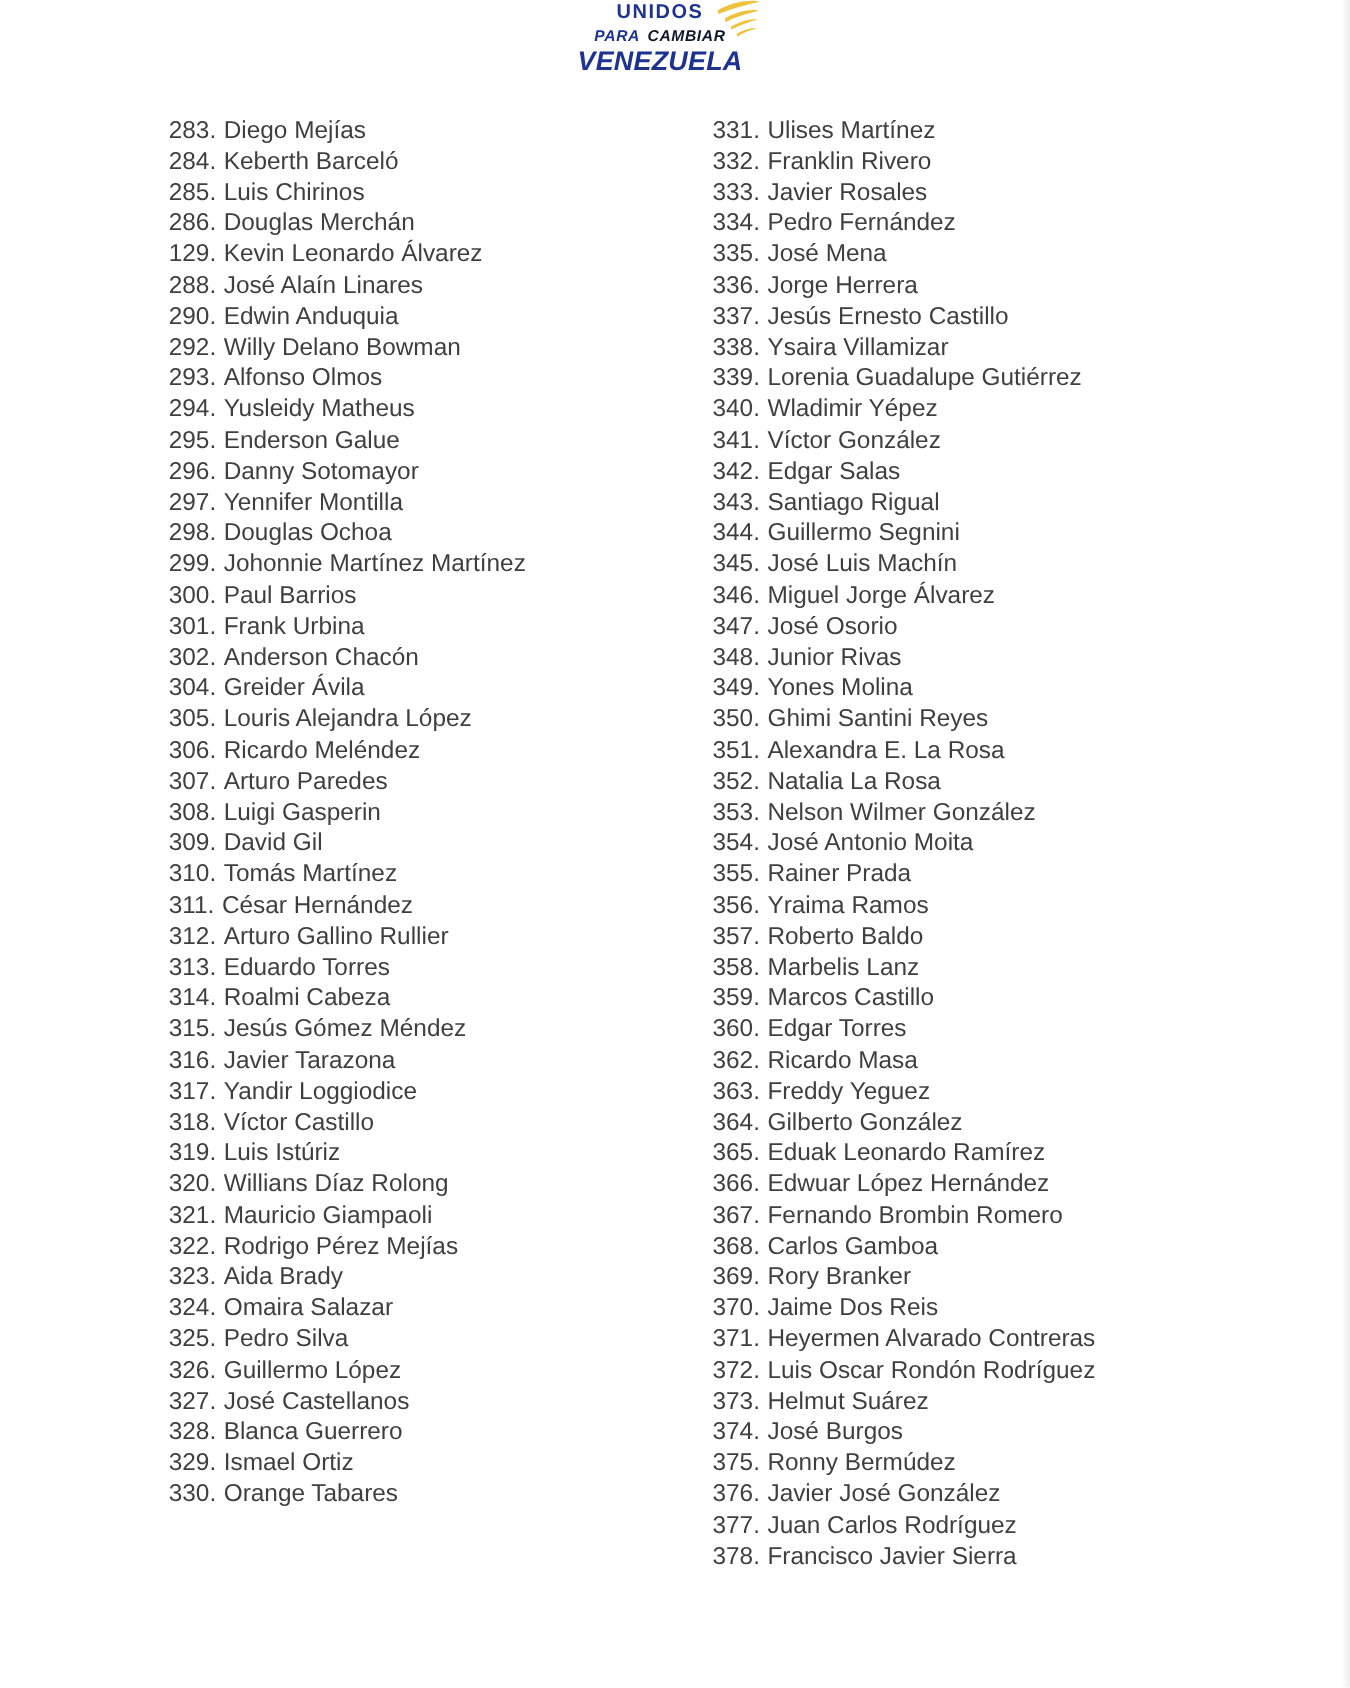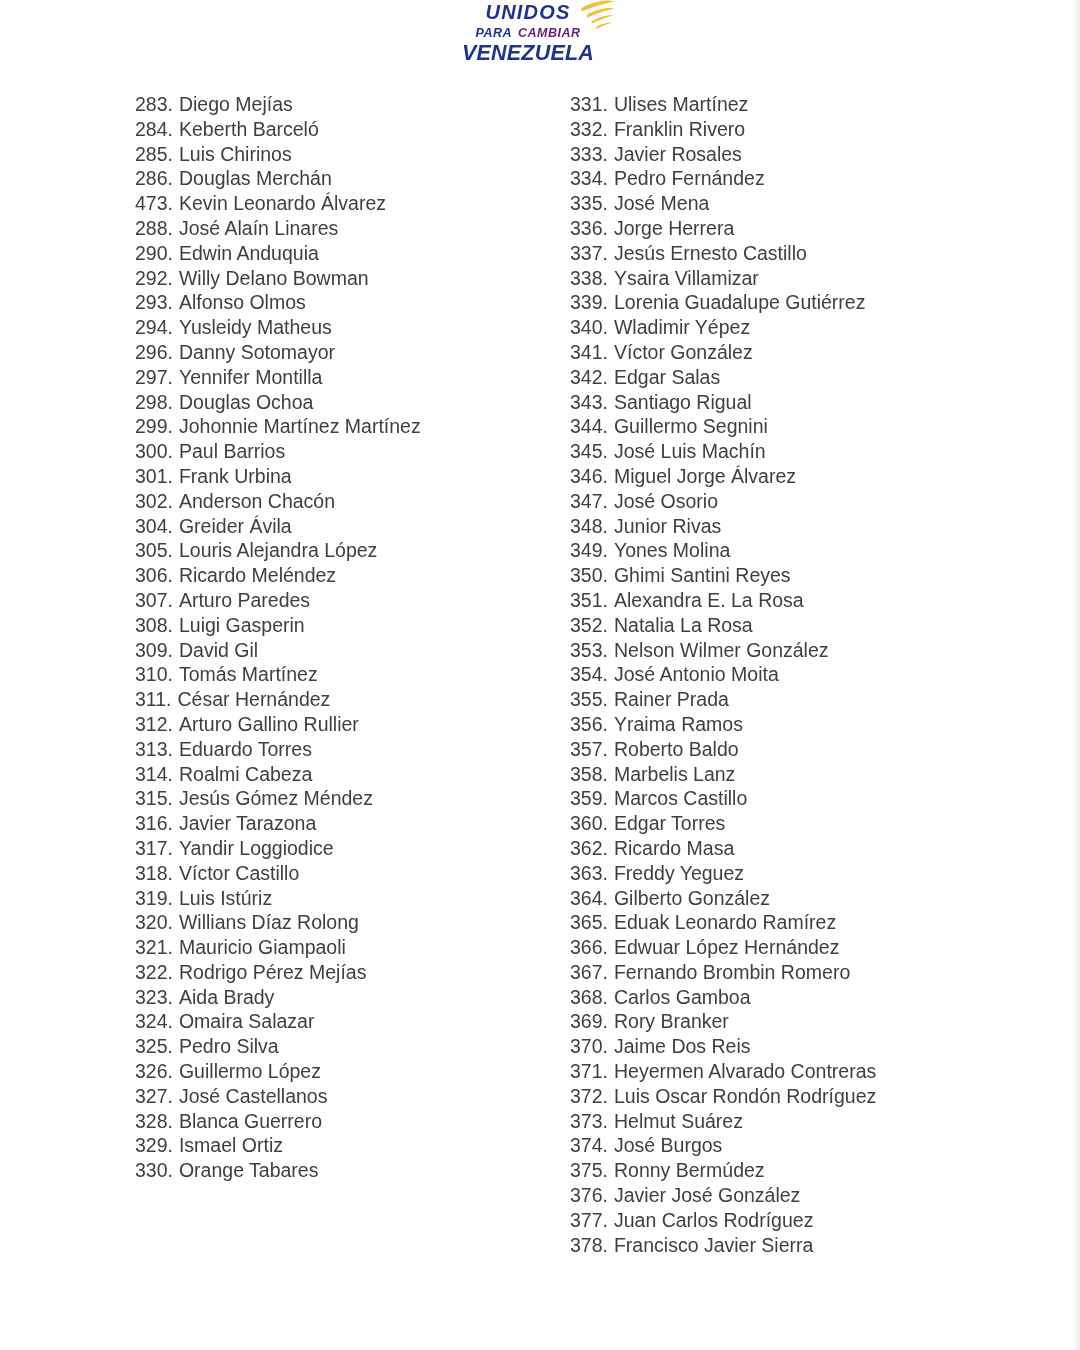--- a/index.html
+++ b/index.html
@@ -29,23 +29,22 @@
     text-align: center;
     transform: translateX(-12px);
   }
   .logo-line1 {
     position: relative;
     display: inline-block;
     line-height: 1;
     margin-top: 2px;
   }
   .logo-title {
-    font-size: 20px;
+    font-size: 16px;
     font-weight: bold;
-    font-style: italic;
     letter-spacing: 1.2px;
   }
   .swoosh {
     position: absolute;
     top: -2px;
     right: -48px;
     width: 40px;
     height: 32px;
   }
   .logo-line2 {
@@ -93,37 +92,38 @@
     <svg class="swoosh" viewBox="0 0 40 34" aria-hidden="true">
       <g class="swoosh-fill" fill="#eec23a">
         <path d="M2,9 C13,2 29,-1 38,1.5 C28,3.5 12,8 3,12 Z"></path>
         <path d="M8,16 C17,10 30,7.5 37,9 C28,11.5 15,15 9,19 Z"></path>
         <path d="M13,23 C21,18 31,15.5 36,16.5 C29,18.5 19,22 14,25 Z"></path>
         <path d="M18,29 C24,25 32,23.5 35,24.2 C30,25.5 23,28 19,31 Z"></path>
       </g>
     </svg>
   </div>
   <div class="logo-line2">
-    <span class="logo-sub-left" style="color: rgb(30, 51, 144);">PARA</span><span class="logo-sub-right" style="color: #701a75;">CAMBIAR</span>
+    <span class="logo-sub-left" style="color: rgb(30, 51, 144);">PARA</span><span class="logo-sub-right" style="color: #0f172a;">CAMBIAR</span>
   </div>
   <div class="logo-line3" style="color: rgb(30, 51, 144);">VENEZUELA</div>
 </header>
 
 <main class="list" style="color: rgb(63, 63, 63);">
   <div class="col-left">
       <div class="list-item"><span class="num">283.</span><span class="name">Diego Mejías</span></div>
       <div class="list-item"><span class="num">284.</span><span class="name">Keberth Barceló</span></div>
       <div class="list-item"><span class="num">285.</span><span class="name">Luis Chirinos</span></div>
       <div class="list-item"><span class="num">286.</span><span class="name">Douglas Merchán</span></div>
-      <div class="list-item"><span class="num">473.</span><span class="name">Kevin Leonardo Álvarez</span></div>
+      <div class="list-item"><span class="num">129.</span><span class="name">Kevin Leonardo Álvarez</span></div>
       <div class="list-item"><span class="num">288.</span><span class="name">José Alaín Linares</span></div>
       <div class="list-item"><span class="num">290.</span><span class="name">Edwin Anduquia</span></div>
       <div class="list-item"><span class="num">292.</span><span class="name">Willy Delano Bowman</span></div>
       <div class="list-item"><span class="num">293.</span><span class="name">Alfonso Olmos</span></div>
       <div class="list-item"><span class="num">294.</span><span class="name">Yusleidy Matheus</span></div>
+      <div class="list-item"><span class="num">295.</span><span class="name">Enderson Galue</span></div>
       <div class="list-item"><span class="num">296.</span><span class="name">Danny Sotomayor</span></div>
       <div class="list-item"><span class="num">297.</span><span class="name">Yennifer Montilla</span></div>
       <div class="list-item"><span class="num">298.</span><span class="name">Douglas Ochoa</span></div>
       <div class="list-item"><span class="num">299.</span><span class="name">Johonnie Martínez Martínez</span></div>
       <div class="list-item"><span class="num">300.</span><span class="name">Paul Barrios</span></div>
       <div class="list-item"><span class="num">301.</span><span class="name">Frank Urbina</span></div>
       <div class="list-item"><span class="num">302.</span><span class="name">Anderson Chacón</span></div>
       <div class="list-item"><span class="num">304.</span><span class="name">Greider Ávila</span></div>
       <div class="list-item"><span class="num">305.</span><span class="name">Louris Alejandra López</span></div>
       <div class="list-item"><span class="num">306.</span><span class="name">Ricardo Meléndez</span></div>

